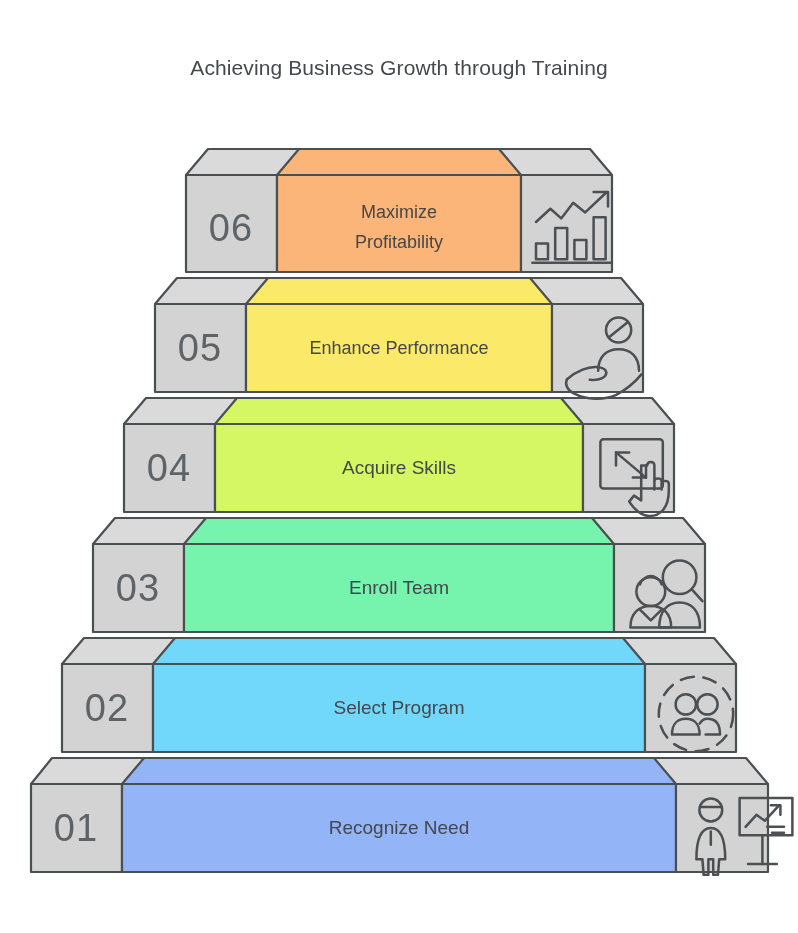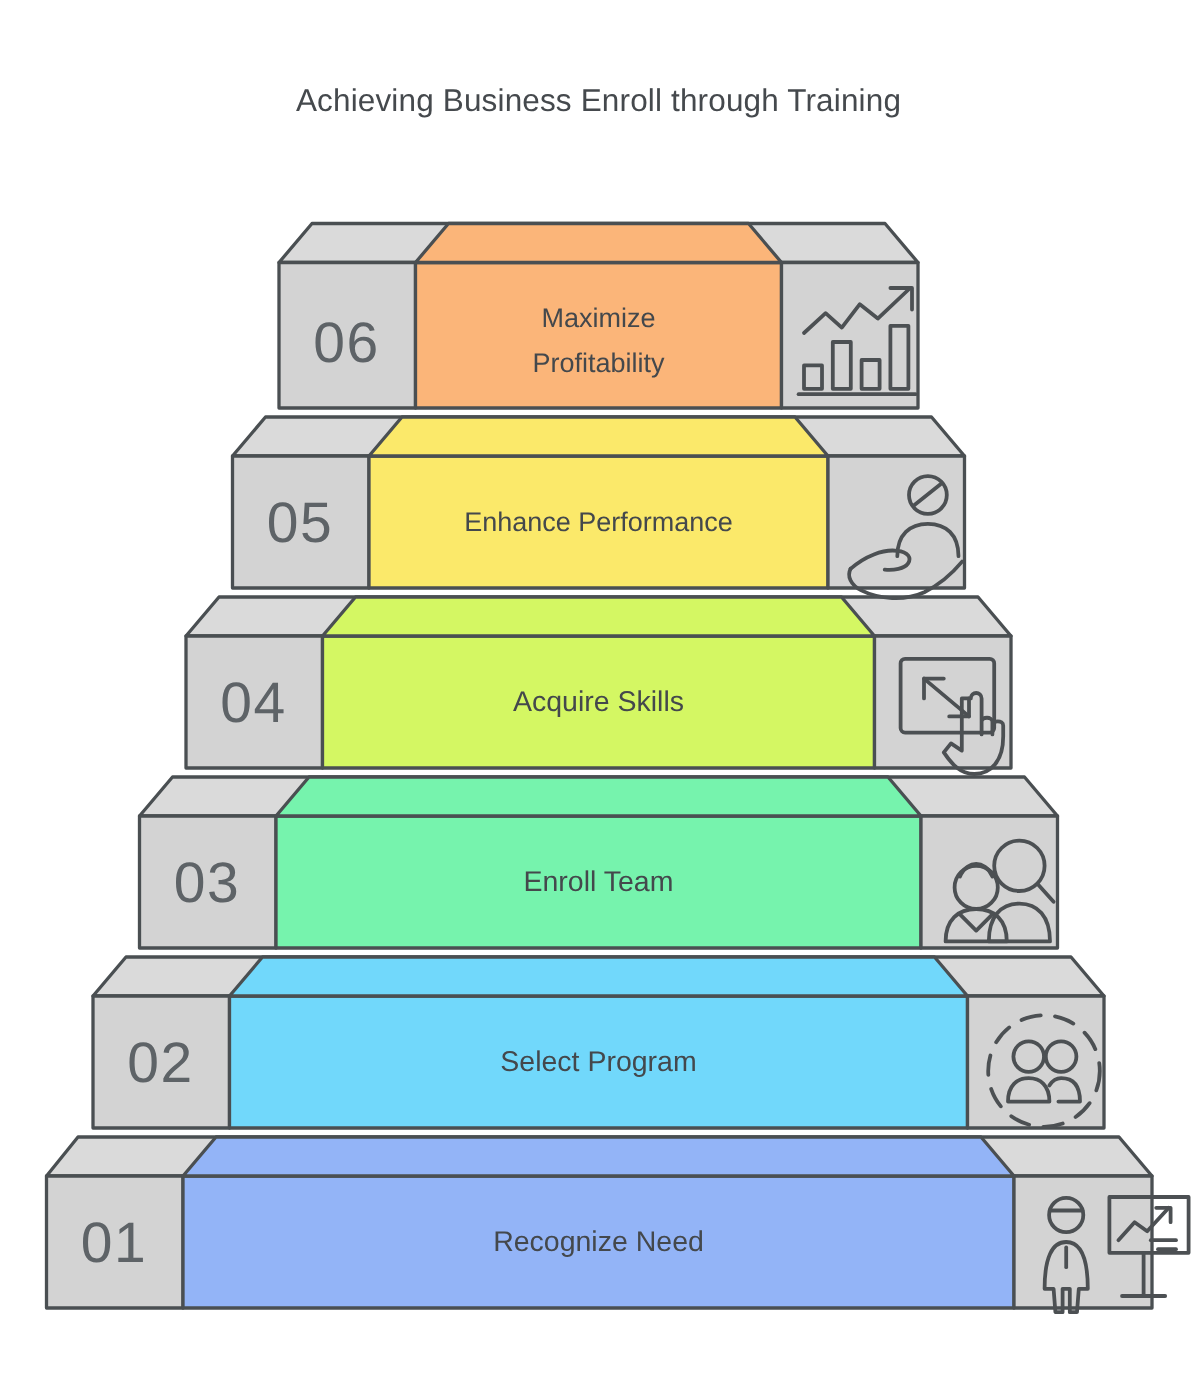--- a/index.html
+++ b/index.html
@@ -64,21 +64,21 @@
     stroke-width: 4.2;
     stroke-linecap: round;
     stroke-linejoin: round;
   }
 </style>
 </head>
 <body>
 
 <div id="stage">
 
-  <div id="diagram-title">Achieving Business Enroll through Training</div>
+  <div id="diagram-title">Achieving Business Growth through Training</div>
 
   <svg id="pyramid-svg" width="798" height="933" viewBox="0 0 798 933">
 
     <g>
 
       <polygon class="edge" fill="#dadada" points="52,758 746,758 768,784 31,784"></polygon>
 
       <polygon class="edge" fill="#d3d3d3" points="31,784 122,784 122,872 31,872"></polygon>
 
       <polygon class="edge" fill="#93b4f7" points="122,784 676,784 676,872 122,872"></polygon>

